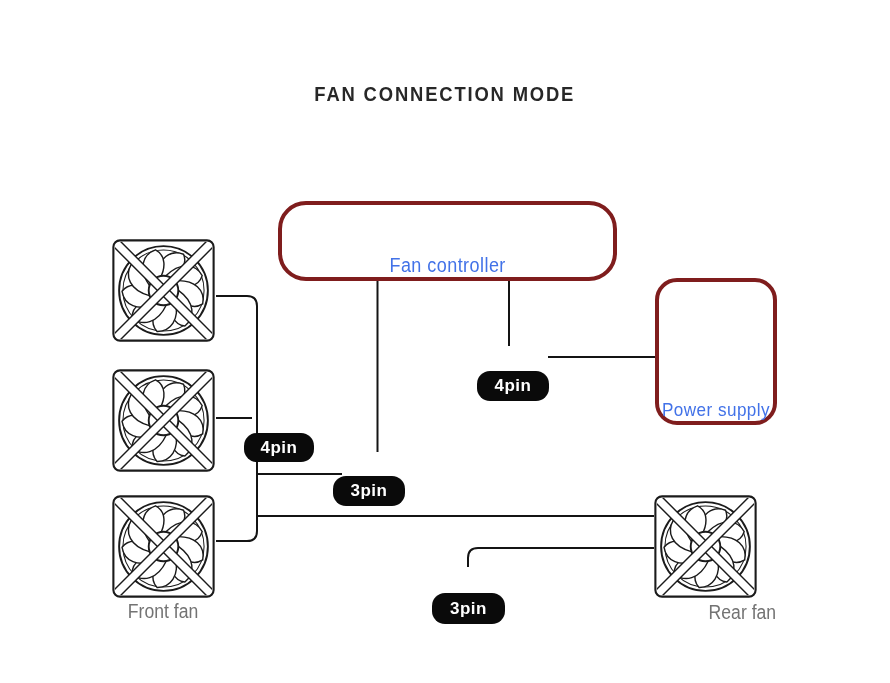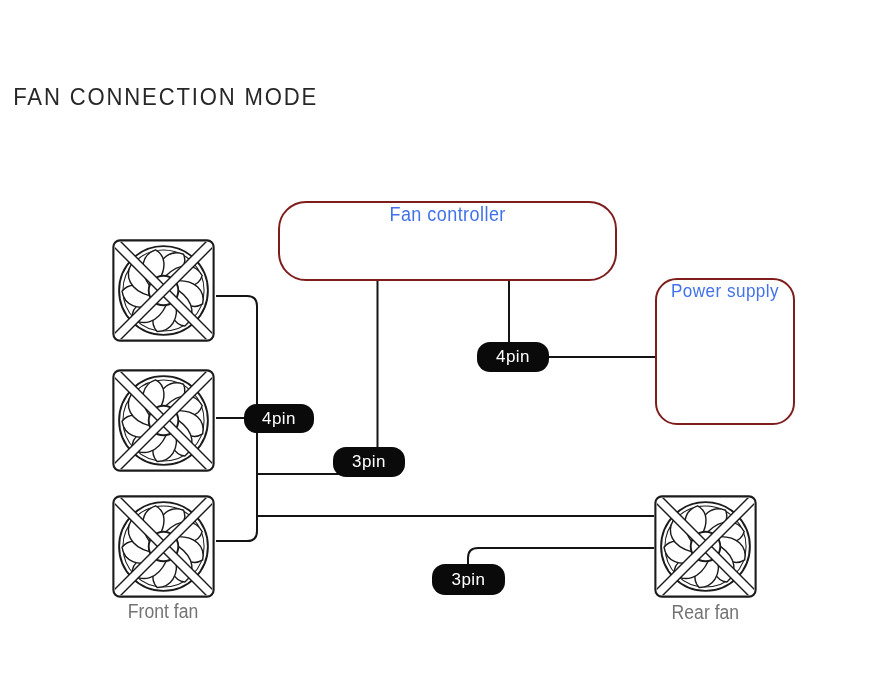--- a/index.html
+++ b/index.html
@@ -3,59 +3,59 @@
 <meta charset="utf-8">
 <style>
   html,body{margin:0;padding:0;background:#fff;}
   #canvas{
     position:relative;width:890px;height:683px;background:#fff;overflow:hidden;
     font-family:"Liberation Sans",sans-serif;color:#1a1a1a;
   }
   .abs{position:absolute;}
   
   .title{
-    left:0;right:0;top:83px;
-    font-size:24px;font-weight:400;letter-spacing:2px;color:#272727;
+    left:0;right:0;top:83px;text-align:center;
+    font-size:20px;font-weight:700;letter-spacing:2px;color:#272727;
   }
   .title span{display:inline-block;transform:scaleX(0.92);}
   
   .wires{left:0;top:0;z-index:1;}
   .wire{fill:none;stroke:var(--line-dark,#141414);stroke-width:2px;}
   
   .fan{z-index:2;}
   
   .node{
     z-index:2;box-sizing:border-box;background:#fff;
-    border:2px solid #7f1d1d;display:flex;align-items:flex-start;justify-content:center;
+    border:4px solid #7f1d1d;display:flex;align-items:flex-end;justify-content:center;
   }
   .node-label{
     color:var(--accent-blue,#4272e8);font-size:20px;letter-spacing:0.5px;
     display:inline-block;transform:scaleX(0.9);white-space:nowrap;
   }
   .controller{left:278px;top:201px;width:339px;height:80px;border-radius:28px;}
-  .power{left:655px;top:278px;width:140px;height:147px;border-radius:22px;}
+  .power{left:655px;top:278px;width:122px;height:147px;border-radius:22px;}
   .power .node-label{font-size:19px;}
   
   .pill{
     z-index:3;box-sizing:border-box;border-radius:13px;
     background:var(--pill-bg,#0a0a0a);color:var(--pill-text,#ffffff);
     display:flex;align-items:center;justify-content:center;
-    font-size:17px;font-weight:normal;letter-spacing:0.5px;
+    font-size:17px;font-weight:bold;letter-spacing:0.5px;margin-top:29px;
   }
   .pill-front{left:244px;top:404px;width:70px;height:29px;}
   .pill-3mid{left:333px;top:447px;width:72px;height:30px;}
   .pill-4right{left:477px;top:342px;width:72px;height:30px;}
   .pill-3bottom{left:432px;top:564px;width:73px;height:31px;}
   
   .caption{
     z-index:3;font-size:20px;color:#737373;text-align:center;white-space:nowrap;
   }
   .caption span{display:inline-block;transform:scaleX(0.88);}
   .front-caption{left:111px;top:600px;width:105px;}
-  .rear-caption{left:653px;top:601px;width:105px;}
+  .rear-caption{left:690px;top:601px;width:105px;}
   .mb-label{left:511px;top:568px;font-size:20px;color:#111;z-index:3;}
   .mb-label span{display:inline-block;transform:scaleX(0.88);transform-origin:left center;}
 </style>
 </head>
 <body>
 
 <svg width="0" height="0" style="position:absolute" aria-hidden="true">
   <defs>
     <clipPath id="fanclip">
         <rect x="4" y="4" width="102" height="102" rx="6"></rect>

